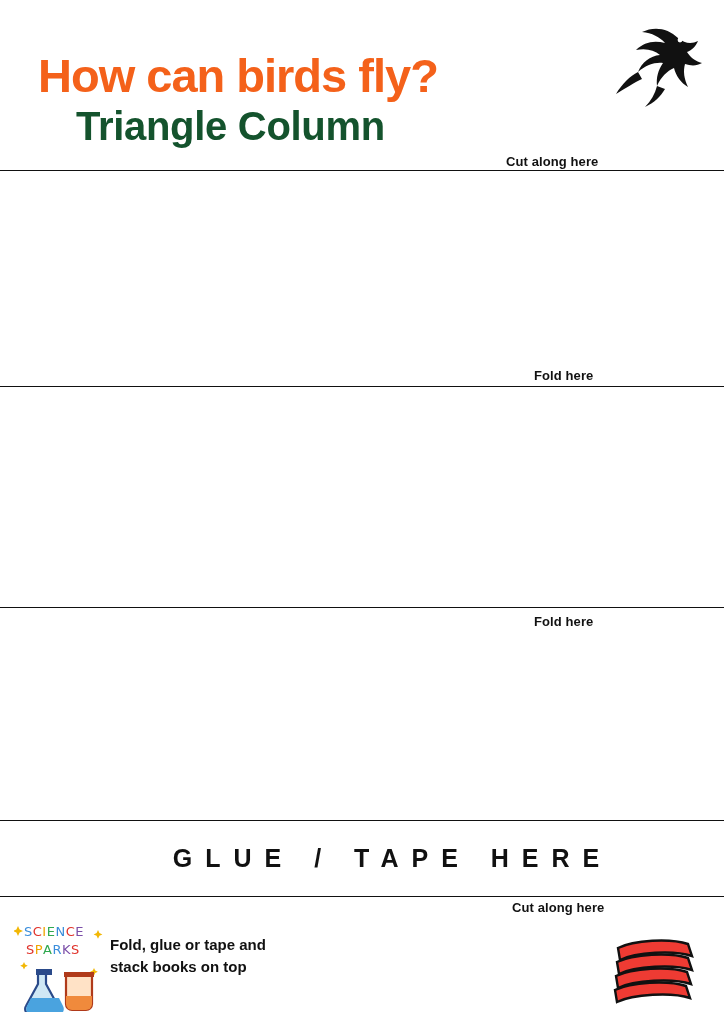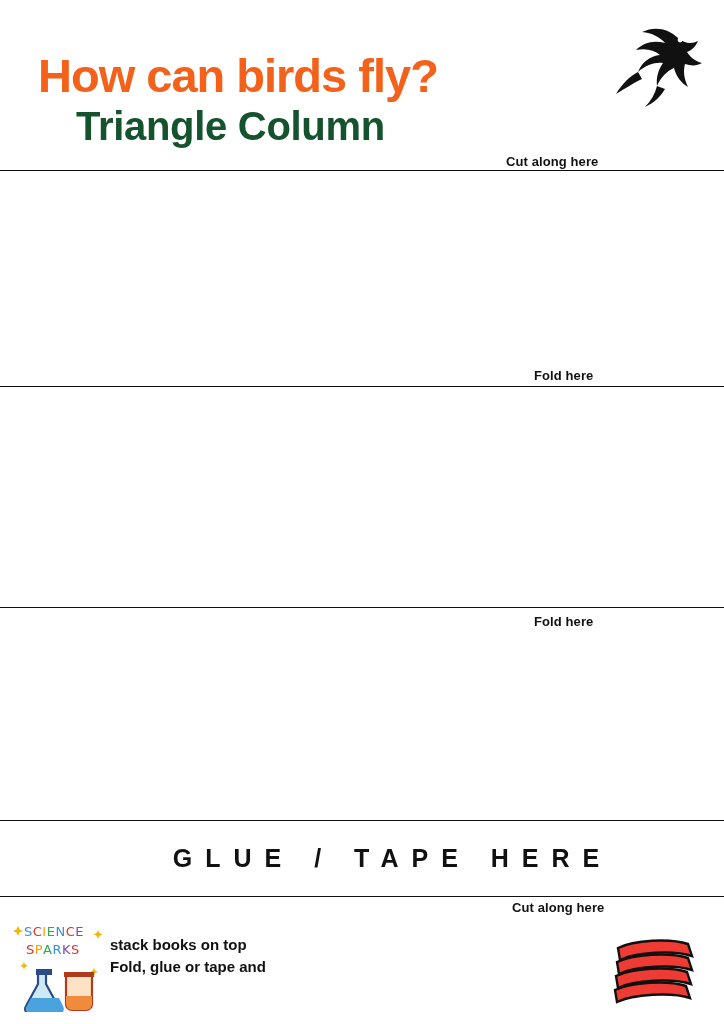--- a/index.html
+++ b/index.html
@@ -190,22 +190,22 @@
     </svg>
     <div class="logo-line1">
       <span style="color:#3a8ddb">S</span><span style="color:#e0322a">C</span><span style="color:#f0a500">I</span><span style="color:#2fa84f">E</span><span style="color:#3a8ddb">N</span><span style="color:#e0322a">C</span><span style="color:#7b4ea8">E</span>
     </div>
     <div class="logo-line2">
       <span style="color:#e0322a">S</span><span style="color:#f0a500">P</span><span style="color:#2fa84f">A</span><span style="color:#3a8ddb">R</span><span style="color:#7b4ea8">K</span><span style="color:#e0322a">S</span>
     </div>
   </div>
 
   <div class="footer-note">
+    <div>Fold, glue or tape  and</div>
     <div>stack books on top</div>
-    <div>Fold, glue or tape  and</div>
   </div>
 
   <svg class="books" viewBox="0 0 92 72" xmlns="http://www.w3.org/2000/svg">
     <g stroke="#111111" stroke-width="2.4" fill="#ee3b33">
       <path d="M10 14 C26 6, 62 4, 80 10 L84 22 C66 16, 28 18, 12 26 Z"></path>
       <path d="M9 28 C25 20, 62 18, 80 24 L84 36 C66 30, 27 32, 11 40 Z"></path>
       <path d="M8 42 C24 34, 61 32, 79 38 L83 50 C65 44, 26 46, 10 54 Z"></path>
       <path d="M7 56 C23 48, 60 46, 78 52 L82 64 C64 58, 25 60, 9 68 Z"></path>
     </g>
   </svg>

